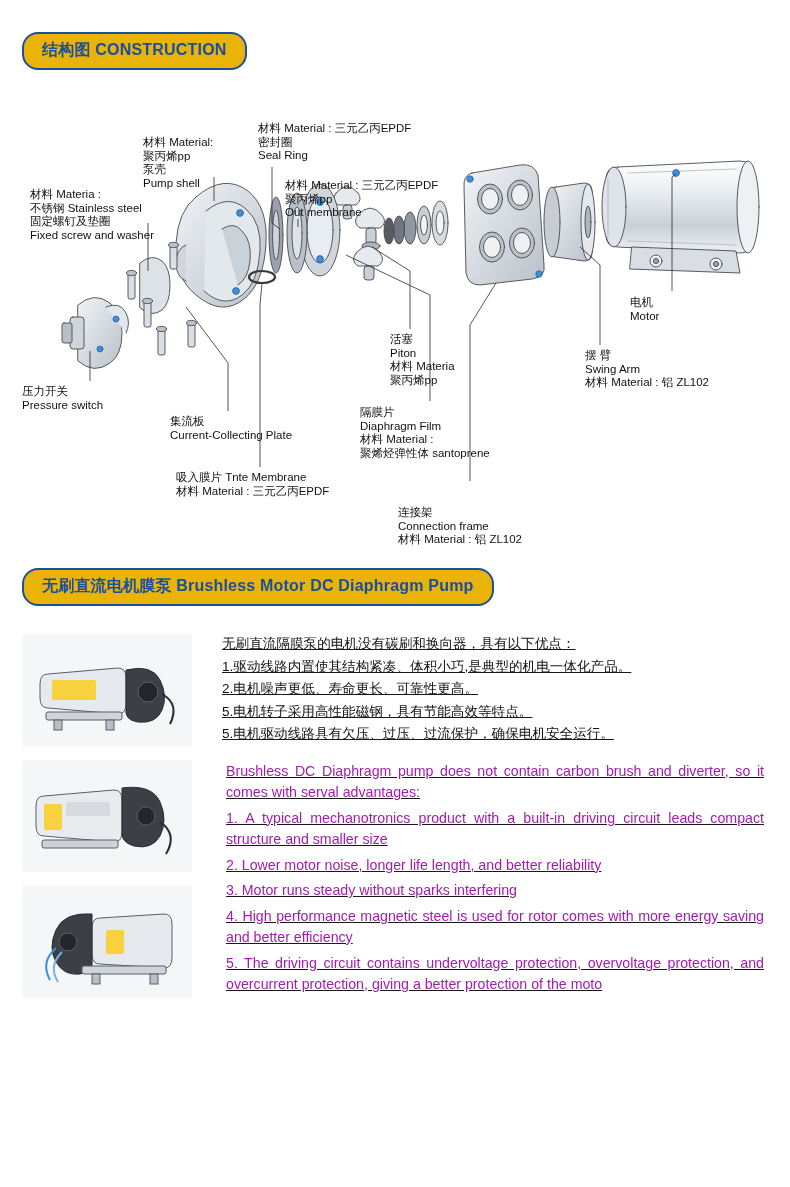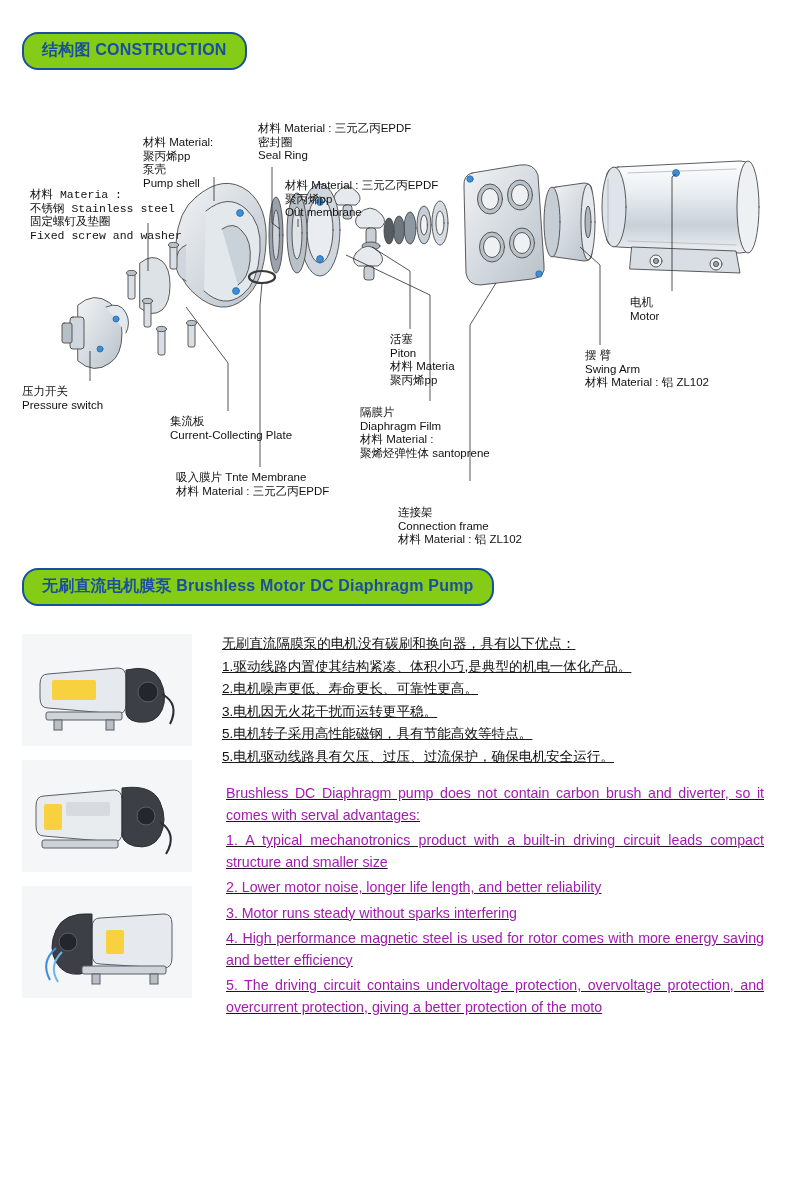--- a/index.html
+++ b/index.html
@@ -12,21 +12,21 @@
     height: 1187px;
     position: relative;
     font-family: "Liberation Sans", sans-serif;
     color: #1a1a1a;
     overflow: hidden;
   }
 
   
   .section-pill {
     display: inline-block;
-    background: #84cc16;
+    background: #eab308;
     border: 2px solid #1a4fa0;
     border-radius: 16px;
     padding: 6px 18px 7px 18px;
     font-size: 16px;
     font-weight: bold;
     color: #1a4fa0;
     letter-spacing: .2px;
     white-space: nowrap;
   }
   .section-pill .cn { font-weight: bold; }
@@ -281,21 +281,21 @@
     <span class="line">泵壳</span>
     <span class="line ul">Pump shell</span>
   </div>
 
   <div class="lbl" style="left:285px; top:84px;">
     <span class="line">材料 Material : 三元乙丙EPDF</span>
     <span class="line">聚丙烯pp</span>
     <span class="line ul">Out membrane</span>
   </div>
 
-  <div class="lbl" style="left:30px; top:93px;font-family:Liberation Mono, monospace;">
+  <div class="lbl" style="left:30px; top:93px;">
     <span class="line">材料 Materia :</span>
     <span class="line">不锈钢 Stainless steel</span>
     <span class="line">固定螺钉及垫圈</span>
     <span class="line ul">Fixed screw and washer</span>
   </div>
 
   <div class="lbl" style="left:630px; top:201px;">
     <span class="line">电机</span>
     <span class="line ul">Motor</span>
   </div>
@@ -398,21 +398,20 @@
       </svg>
     </div>
 
   </div>
 
   <div id="text-column">
 
     <p class="para-cn">无刷直流隔膜泵的电机没有碳刷和换向器，具有以下优点：</p>
     <p class="para-cn">1.驱动线路内置使其结构紧凑、体积小巧,是典型的机电一体化产品。</p>
     <p class="para-cn">2.电机噪声更低、寿命更长、可靠性更高。</p>
-    <p class="para-cn">3.电机因无火花干扰而运转更平稳。</p>
     <p class="para-cn">5.电机转子采用高性能磁钢，具有节能高效等特点。</p>
     <p class="para-cn">5.电机驱动线路具有欠压、过压、过流保护，确保电机安全运行。</p>
 
     <div class="en-block">
       <p class="para-en">Brushless DC Diaphragm pump does not contain carbon brush and diverter, so it comes with serval advantages:</p>
       <p class="para-en">1. A typical mechanotronics product with a built-in driving circuit leads compact structure and smaller size</p>
       <p class="para-en">2. Lower motor noise, longer life length, and better reliability</p>
       <p class="para-en">3. Motor runs steady without sparks interfering</p>
       <p class="para-en">4. High performance magnetic steel is used for rotor comes with more energy saving and better efficiency</p>
       <p class="para-en">5. The driving circuit contains undervoltage protection, overvoltage protection, and overcurrent protection, giving a better protection of the moto</p>

